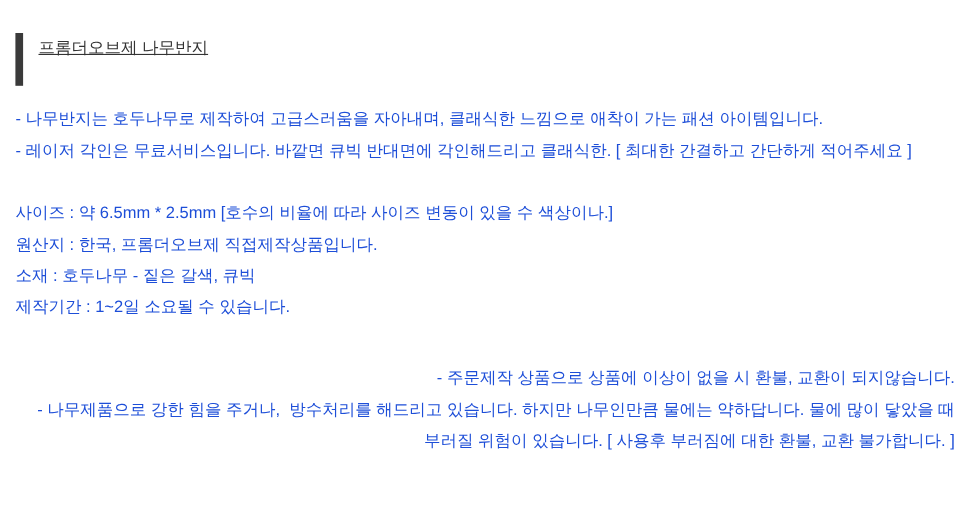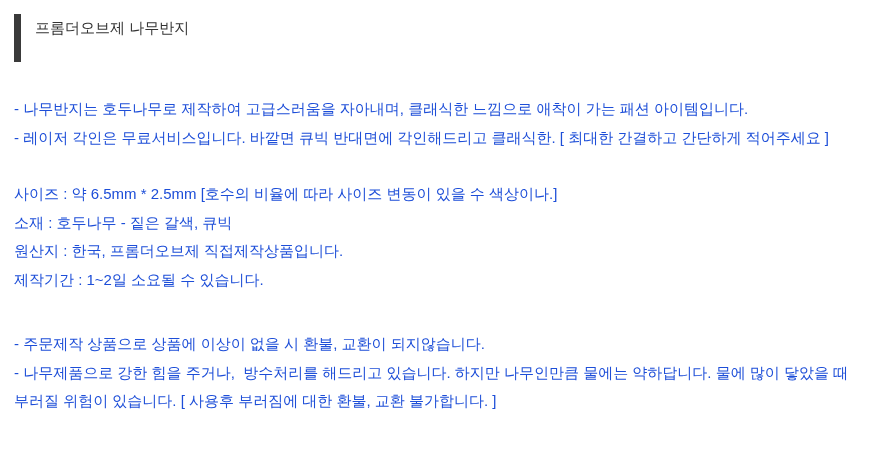--- a/index.html
+++ b/index.html
@@ -14,23 +14,24 @@
   }
   .page {
     position: relative;
     width: 880px;
     height: 464px;
     background: #ffffff;
   }
   .header {
     position: absolute;
     left: 14px;
-    top: 14px;
+    top: 30px;
     display: flex;
     align-items: stretch;
+    text-decoration: underline;
   }
   .accent-bar {
     width: 7px;
     height: 48px;
     background: #3a3a3a;
     margin-right: 14px;
     flex: 0 0 auto;
   }
   .header-text {
     font-size: 15px;
@@ -52,21 +53,21 @@
     font-size: 15px;
     line-height: 28.5px;
     color: #1d4ed8;
   }
   .block p {
     margin: 0;
     white-space: pre-wrap;
     word-break: keep-all;
   }
   .block-specs { margin-top: 28px; }
-  .block-notices { margin-top: 36px; }
+  .block-notices { margin-top: 36px; text-align: right; }
 </style>
 </head>
 <body>
 
 <div class="page">
 
   <div class="header">
     <div class="accent-bar"></div>
     <div class="header-text">
       <p class="title">프롬더오브제 나무반지</p>
@@ -75,22 +76,22 @@
 
   <div class="content">
 
     <div class="block block-intro">
       <p>- 나무반지는 호두나무로 제작하여 고급스러움을 자아내며, 클래식한 느낌으로 애착이 가는 패션 아이템입니다.</p>
       <p>- 레이저 각인은 무료서비스입니다. 바깥면 큐빅 반대면에 각인해드리고 클래식한. [ 최대한 간결하고 간단하게 적어주세요 ]</p>
     </div>
 
     <div class="block block-specs">
       <p>사이즈 : 약 6.5mm * 2.5mm [호수의 비율에 따라 사이즈 변동이 있을 수 색상이나.]</p>
+      <p>원산지 : 한국, 프롬더오브제 직접제작상품입니다.</p>
       <p>소재 : 호두나무 - 짙은 갈색, 큐빅</p>
-      <p>원산지 : 한국, 프롬더오브제 직접제작상품입니다.</p>
       <p>제작기간 : 1~2일 소요될 수 있습니다.</p>
     </div>
 
     <div class="block block-notices">
       <p>- 주문제작 상품으로 상품에 이상이 없을 시 환불, 교환이 되지않습니다.</p>
       <p>- 나무제품으로 강한 힘을 주거나,  방수처리를 해드리고 있습니다. 하지만 나무인만큼 물에는 약하답니다. 물에 많이 닿았을 때 부러질 위험이 있습니다. [ 사용후 부러짐에 대한 환불, 교환 불가합니다. ]</p>
     </div>
 
   </div>
 

